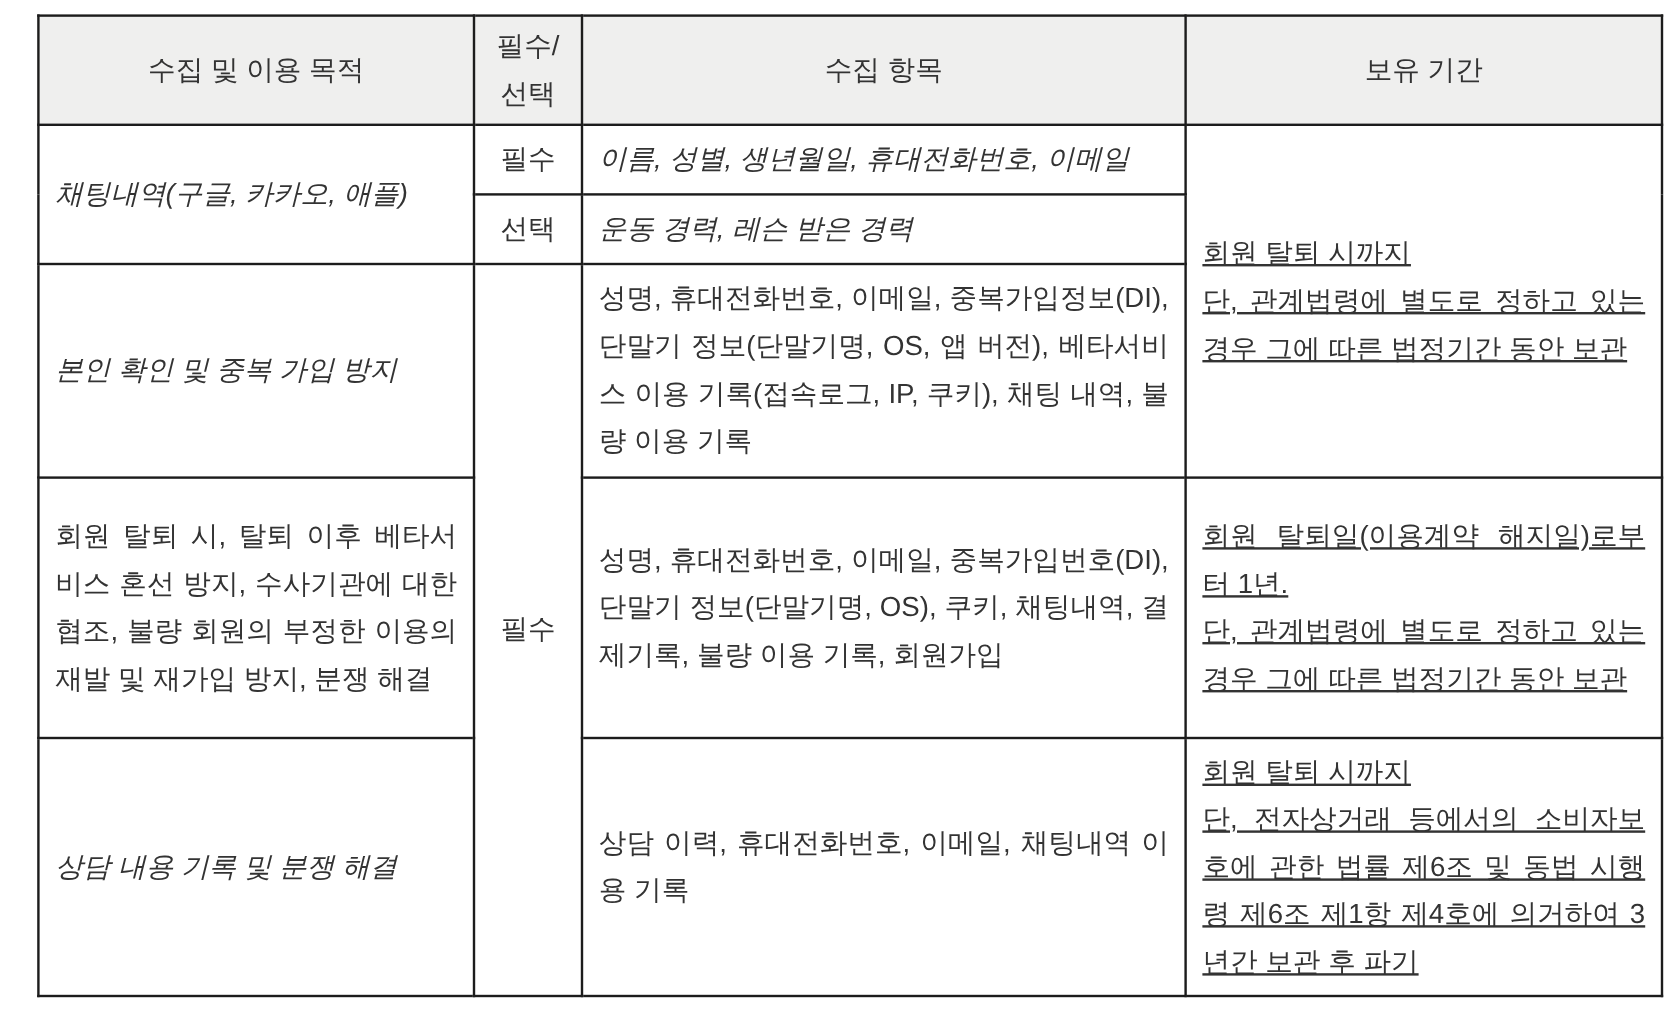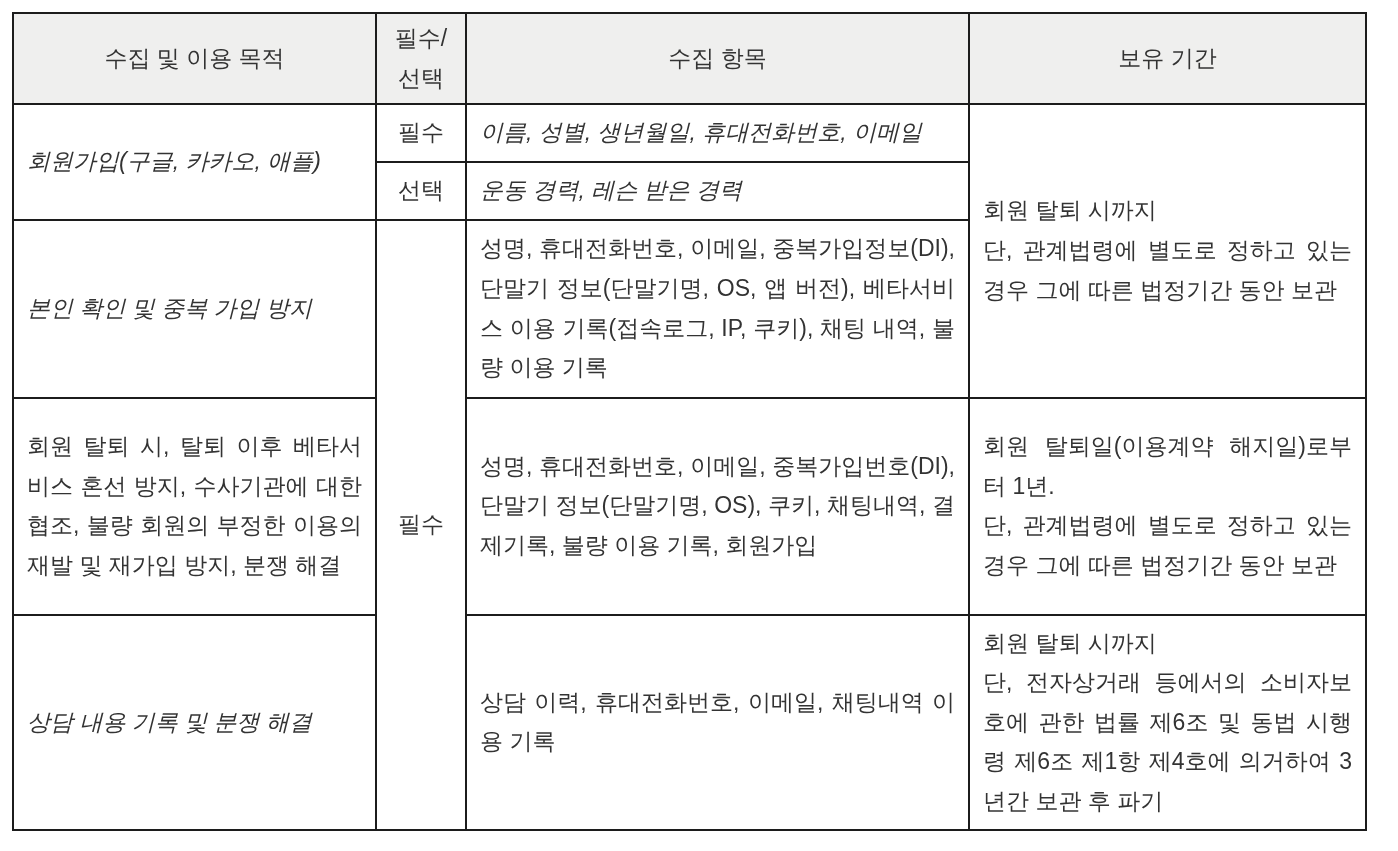--- a/index.html
+++ b/index.html
@@ -10,21 +10,21 @@
   }
   *{margin:0;padding:0;box-sizing:border-box;}
   html,body{width:1398px;height:851px;background:var(--page-bg);overflow:hidden;}
   body{
     font-family:"Liberation Sans","DejaVu Sans",sans-serif;
     color:var(--text-color);
     position:relative;
   }
   table.privacy{
     position:absolute;
-    left:12px;
+    left:31px;
     top:12px;
     width:1353px;
     border-collapse:collapse;
     table-layout:fixed;
     background:var(--page-bg);
   }
   col.c1{width:363px;}
   col.c2{width:90px;}
   col.c3{width:503px;}
   col.c4{width:397px;}
@@ -48,21 +48,21 @@
   tbody tr.r3{height:178px;}
   tbody tr.r4{height:217px;}
   tbody tr.r5{height:215px;}
   td{padding:8px 13px;}
   td.center{text-align:center;padding:8px 12px;}
   td.lefty{text-align:left;font-style:italic;}
   td.just{
     text-align:justify;
     text-align-last:left;
   }
-  td.pre{white-space:pre-line;}
+  td.pre{white-space:pre-line;text-decoration:underline;}
 </style>
 </head>
 <body>
 
 <table class="privacy">
   <colgroup>
     <col class="c1">
       <col class="c2">
       <col class="c3">
       <col class="c4">
@@ -71,21 +71,21 @@
     <tr>
       <th>수집 및 이용 목적</th>
       <th>필수/
 선택</th>
       <th>수집 항목</th>
       <th>보유 기간</th>
     </tr>
   </thead>
   <tbody>
     <tr class="r1">
-      <td rowspan="2" class="lefty">회원가입(구글, 카카오, 애플)</td>
+      <td rowspan="2" class="lefty">채팅내역(구글, 카카오, 애플)</td>
       <td class="center">필수</td>
       <td class="lefty">이름, 성별, 생년월일, 휴대전화번호, 이메일</td>
       <td rowspan="3" class="just pre">회원 탈퇴 시까지
 단, 관계법령에 별도로 정하고 있는 경우 그에 따른 법정기간 동안 보관</td>
     </tr>
     <tr class="r2">
       <td class="center">선택</td>
       <td class="lefty">운동 경력, 레슨 받은 경력</td>
     </tr>
     <tr class="r3">

